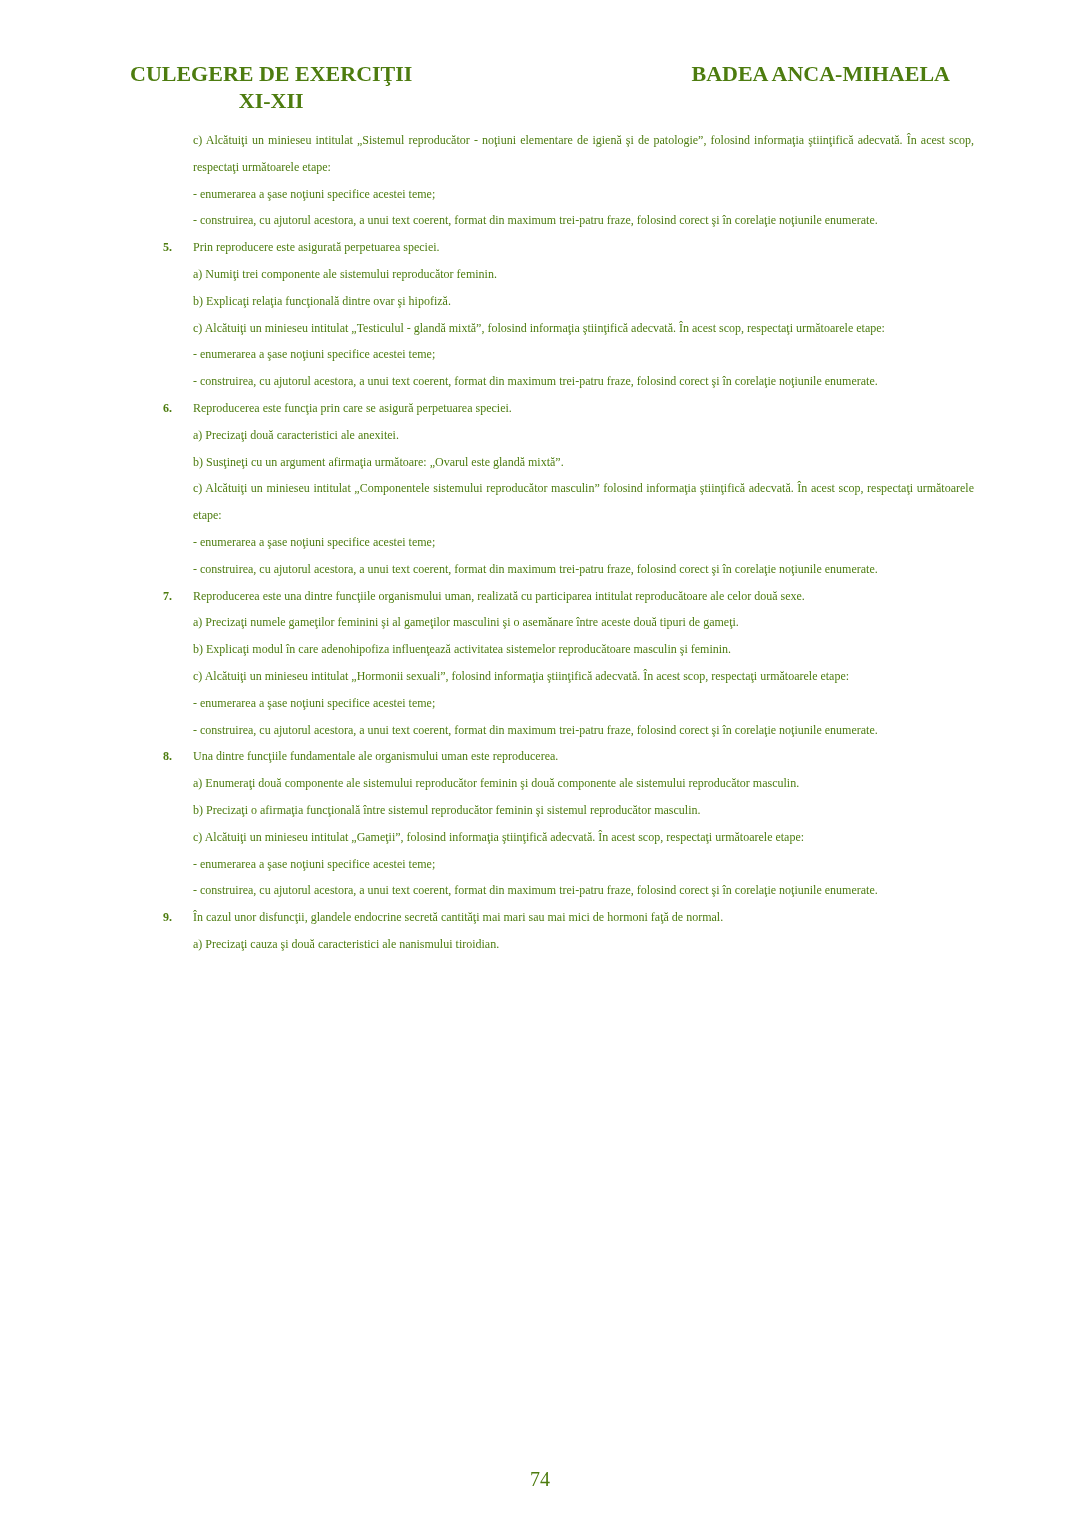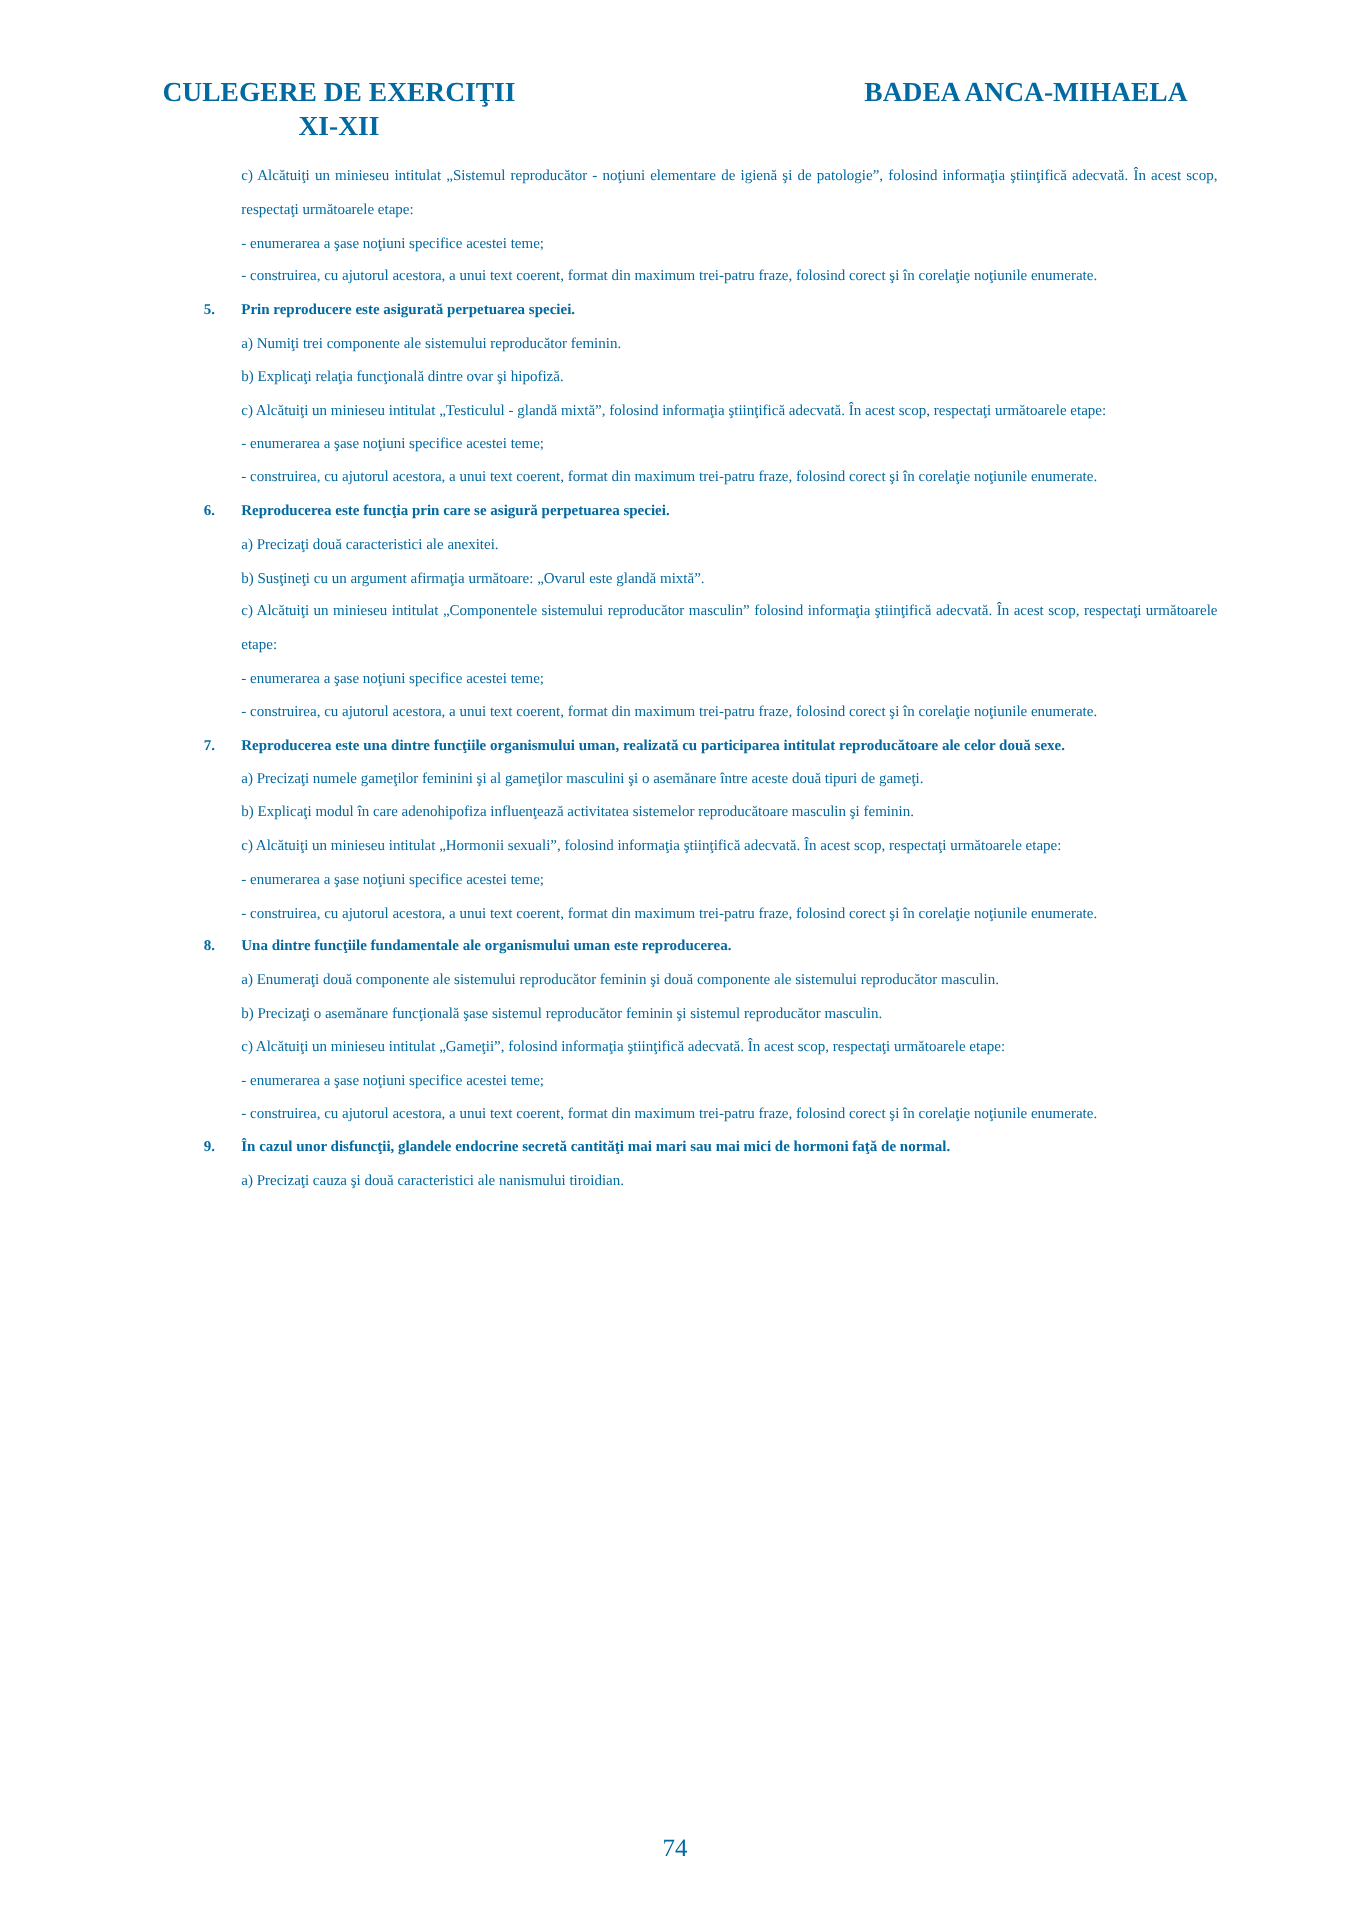--- a/index.html
+++ b/index.html
@@ -4,21 +4,21 @@
 <title>Culegere de exerciții — pag. 74</title>
 <style>
   * { margin: 0; padding: 0; box-sizing: border-box; }
   html, body { background: #ffffff; }
   .page {
     position: relative;
     width: 1080px;
     height: 1527px;
     margin: 0 auto;
     background: #ffffff;
-    color: #0369a1;
+    color: #4d7c0f;
     font-family: "Liberation Serif", serif;
     overflow: hidden;
   }
   .page-header {
     display: flex;
     justify-content: space-between;
     align-items: flex-start;
     padding: 60px 130px 0 130px;
     font-weight: bold;
     font-size: 22px;
@@ -31,21 +31,21 @@
     line-height: 26.8px;
   }
   .para { text-align: justify; }
   .item { position: relative; }
   .item-number {
     position: absolute;
     left: -30px;
     top: 0;
     font-weight: bold;
   }
-  .item-title { font-weight: bold; }
+  .item-title { font-weight: normal; }
   .page-footer {
     position: absolute;
     top: 1468px;
     left: 0;
     width: 100%;
     text-align: center;
     font-size: 20px;
   }
 </style>
 </head>
@@ -96,21 +96,21 @@
       <p class="para">b) Explicaţi modul în care adenohipofiza influenţează activitatea sistemelor reproducătoare masculin şi feminin.</p>
       <p class="para">c) Alcătuiţi un minieseu intitulat „Hormonii sexuali”, folosind informaţia ştiinţifică adecvată. În acest scop, respectaţi următoarele etape:</p>
       <p class="para">- enumerarea a şase noţiuni specifice acestei teme;</p>
       <p class="para">- construirea, cu ajutorul acestora, a unui text coerent, format din maximum trei-patru fraze, folosind corect şi în corelaţie noţiunile enumerate.</p>
     </section>
 
     <section class="item">
       <span class="item-number">8.</span>
       <p class="para item-title">Una dintre funcţiile fundamentale ale organismului uman este reproducerea.</p>
       <p class="para">a) Enumeraţi două componente ale sistemului reproducător feminin şi două componente ale sistemului reproducător masculin.</p>
-      <p class="para">b) Precizaţi o asemănare funcţională şase sistemul reproducător feminin şi sistemul reproducător masculin.</p>
+      <p class="para">b) Precizaţi o afirmaţia funcţională între sistemul reproducător feminin şi sistemul reproducător masculin.</p>
       <p class="para">c) Alcătuiţi un minieseu intitulat „Gameţii”, folosind informaţia ştiinţifică adecvată. În acest scop, respectaţi următoarele etape:</p>
       <p class="para">- enumerarea a şase noţiuni specifice acestei teme;</p>
       <p class="para">- construirea, cu ajutorul acestora, a unui text coerent, format din maximum trei-patru fraze, folosind corect şi în corelaţie noţiunile enumerate.</p>
     </section>
 
     <section class="item">
       <span class="item-number">9.</span>
       <p class="para item-title">În cazul unor disfuncţii, glandele endocrine secretă cantităţi mai mari sau mai mici de hormoni faţă de normal.</p>
       <p class="para">a) Precizaţi cauza şi două caracteristici ale nanismului tiroidian.</p>
     </section>

